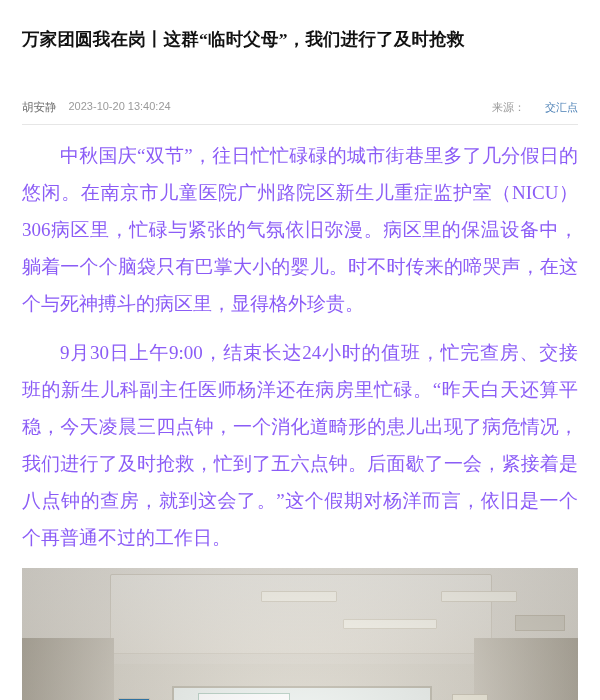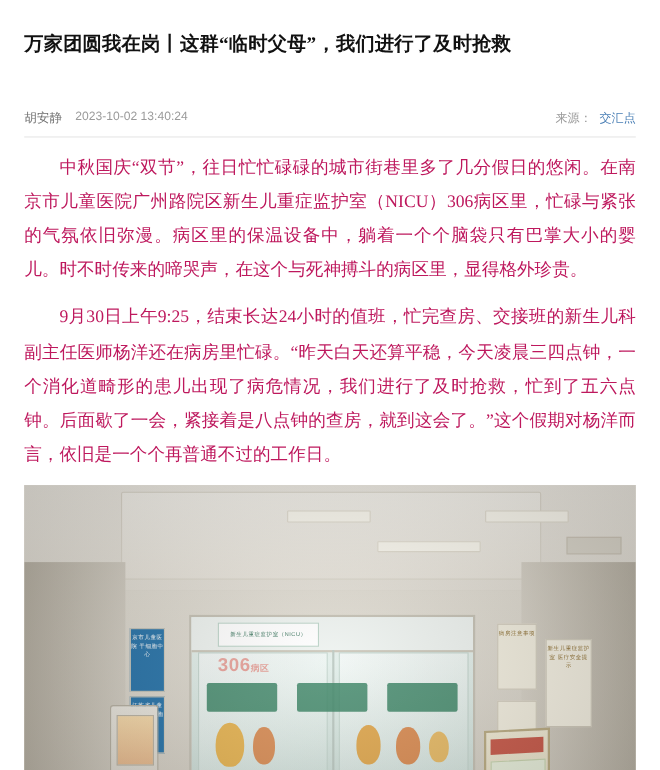--- a/index.html
+++ b/index.html
@@ -50,37 +50,37 @@
     color: #6f6f6f;
     font-size: 11.5px;
   }
   .meta-date {
     color: #9a9a9a;
     font-size: 11px;
   }
   .meta-right {
     display: flex;
     align-items: baseline;
-    gap: 7px;
+    gap: 20px;
     color: #9a9a9a;
     font-size: 11px;
   }
   .meta-source-link {
     color: #4a7fb5;
     cursor: pointer;
     margin-top: 26px;
   }
   .article-body {
     padding-top: 12px;
   }
   .para {
     font-family: "Liberation Serif", serif;
-    font-size: 16px;
+    font-size: 19px;
     line-height: 1.95;
-    color: #be185d;
+    color: #8b5cf6;
     text-align: justify;
     text-indent: 2em;
     margin: 0 0 12px 0;
   }
   .figure {
     margin: 8px 0 0 0;
     width: 556px;
     height: 358px;
     position: relative;
     overflow: hidden;
@@ -259,31 +259,31 @@
 </head>
 <body>
 
 <div class="page">
 
   <h1 class="headline">万家团圆我在岗丨这群“临时父母”，我们进行了及时抢救</h1>
 
   <div class="meta-row">
     <div class="meta-left">
       <span class="meta-author">胡安静</span>
-      <span class="meta-date">2023-10-02 13:40:24</span>
+      <span class="meta-date">2023-10-20 13:40:24</span>
     </div>
     <div class="meta-right">
       <span>来源：</span>
       <span class="meta-source-link">交汇点</span>
     </div>
   </div>
 
   <div class="article-body">
     <p class="para">中秋国庆“双节”，往日忙忙碌碌的城市街巷里多了几分假日的悠闲。在南京市儿童医院广州路院区新生儿重症监护室（NICU）306病区里，忙碌与紧张的气氛依旧弥漫。病区里的保温设备中，躺着一个个脑袋只有巴掌大小的婴儿。时不时传来的啼哭声，在这个与死神搏斗的病区里，显得格外珍贵。</p>
-    <p class="para">9月30日上午9:25，结束长达24小时的值班，忙完查房、交接班的新生儿科副主任医师杨洋还在病房里忙碌。“昨天白天还算平稳，今天凌晨三四点钟，一个消化道畸形的患儿出现了病危情况，我们进行了及时抢救，忙到了五六点钟。后面歇了一会，紧接着是八点钟的查房，就到这会了。”这个假期对杨洋而言，依旧是一个个再普通不过的工作日。</p>
+    <p class="para">9月30日上午9:00，结束长达24小时的值班，忙完查房、交接班的新生儿科副主任医师杨洋还在病房里忙碌。“昨天白天还算平稳，今天凌晨三四点钟，一个消化道畸形的患儿出现了病危情况，我们进行了及时抢救，忙到了五六点钟。后面歇了一会，紧接着是八点钟的查房，就到这会了。”这个假期对杨洋而言，依旧是一个个再普通不过的工作日。</p>
 
     <div class="figure">
       <div class="photo">
 
         <div class="ceiling">
           <div class="ceiling-inner">
             <div class="ceil-light ceil-l1"></div>
             <div class="ceil-light ceil-l2"></div>
             <div class="ceil-light ceil-l3"></div>
             <div class="ceil-vent"></div>

